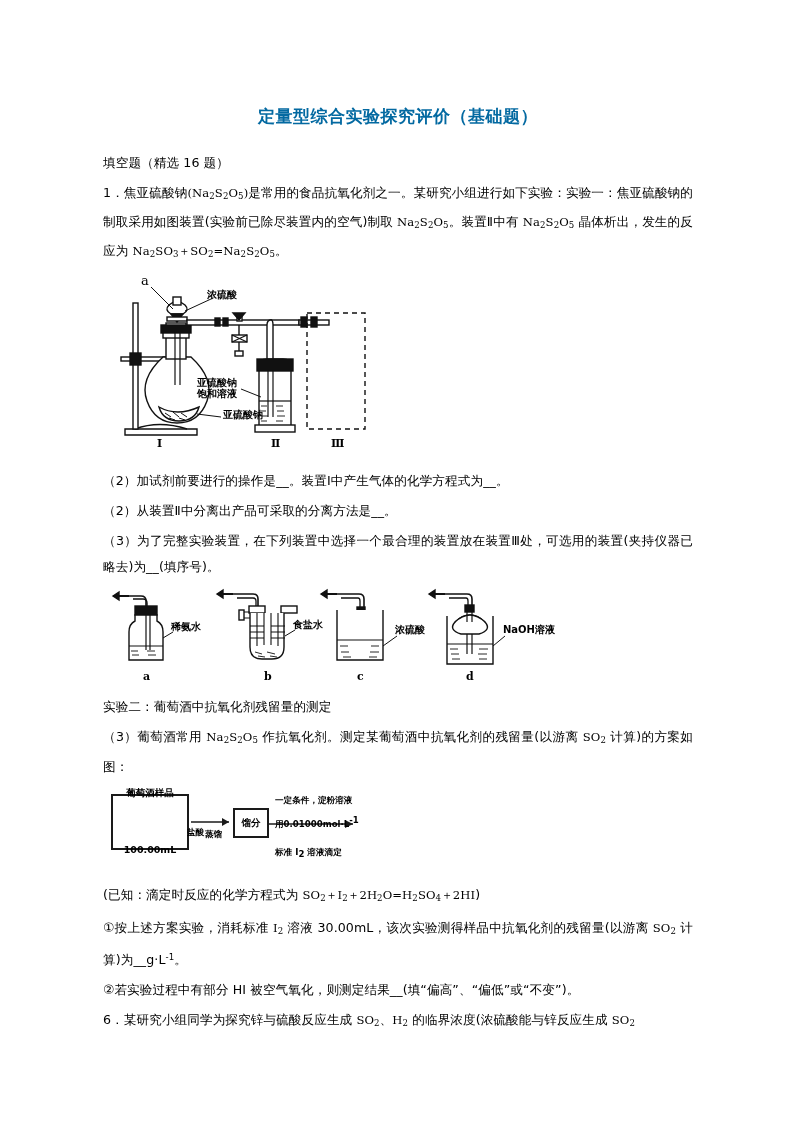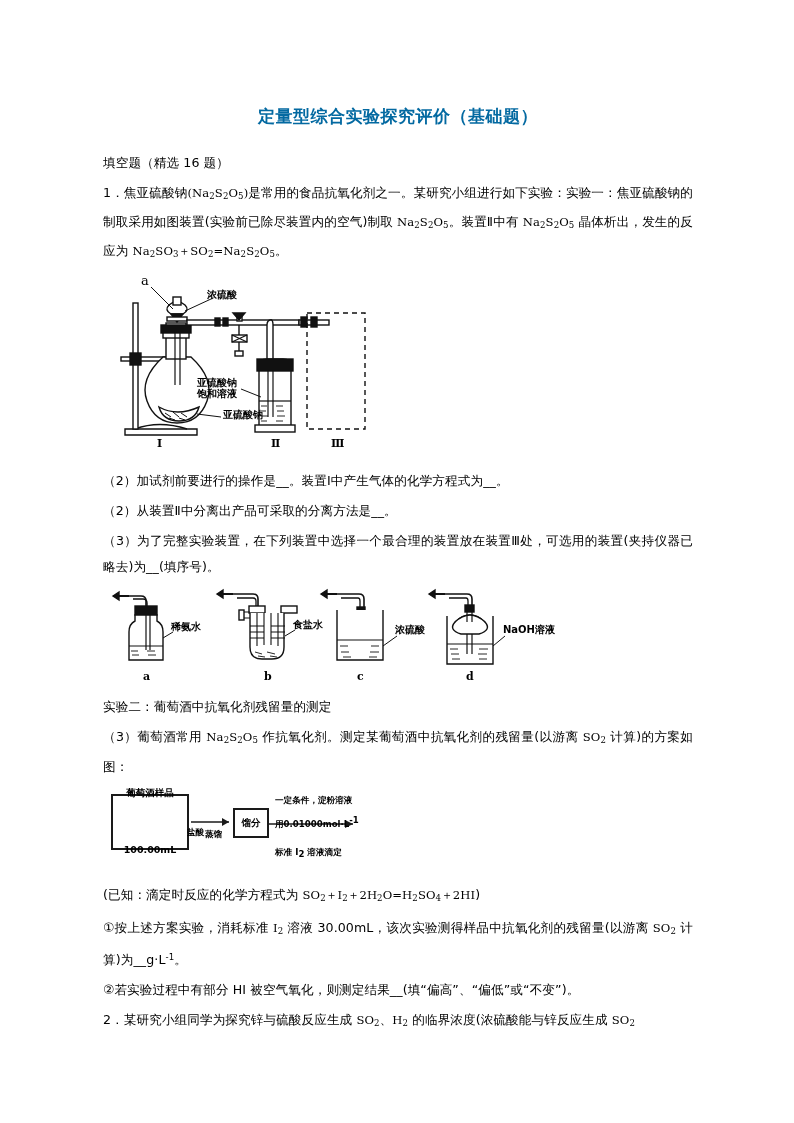--- a/index.html
+++ b/index.html
@@ -360,17 +360,17 @@
       <span>(已知：滴定时反应的化学方程式为 </span><span class="fml">SO<sub>2</sub>＋I<sub>2</sub>＋2H<sub>2</sub>O=H<sub>2</sub>SO<sub>4</sub>＋2HI</span><span>)</span>
     </p>
 
     <p class="para">
       <span>①按上述方案实验，消耗标准 </span><span class="fml">I<sub>2</sub></span><span> 溶液 30.00mL，该次实验测得样品中抗氧化剂的残留量(以游离 </span><span class="fml">SO<sub>2</sub></span><span> 计算)为__g·L</span><sup>-1</sup><span>。</span>
     </p>
 
     <p class="para">②若实验过程中有部分 HI 被空气氧化，则测定结果__(填“偏高”、“偏低”或“不变”)。</p>
 
     <p class="para">
-      <span>2．某研究小组同学为探究锌与硫酸反应生成 </span><span class="fml">SO<sub>2</sub></span><span>、</span><span class="fml">H<sub>2</sub></span><span> 的临界浓度(浓硫酸能与锌反应生成 </span><span class="fml">SO<sub>2</sub></span>
+      <span>6．某研究小组同学为探究锌与硫酸反应生成 </span><span class="fml">SO<sub>2</sub></span><span>、</span><span class="fml">H<sub>2</sub></span><span> 的临界浓度(浓硫酸能与锌反应生成 </span><span class="fml">SO<sub>2</sub></span>
     </p>
 
   </div>
 </div>
 
 </body></html>

